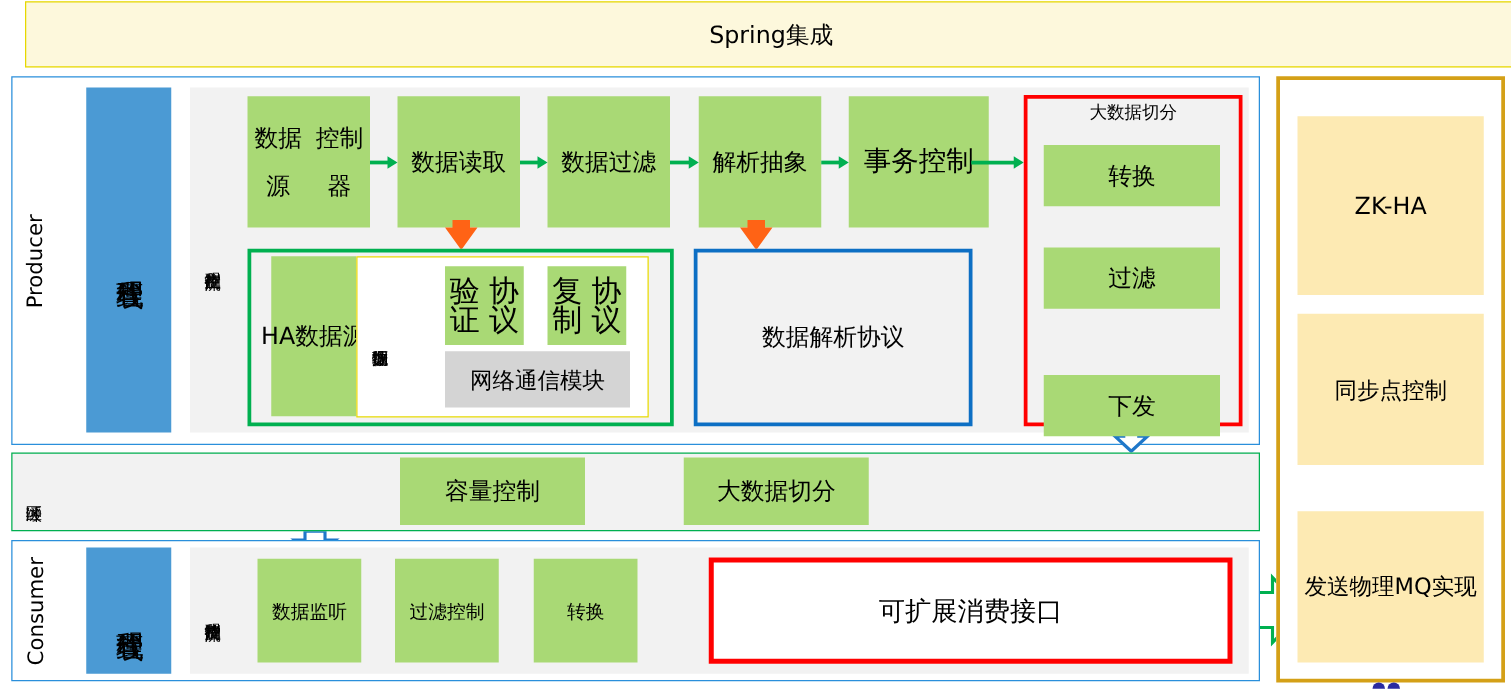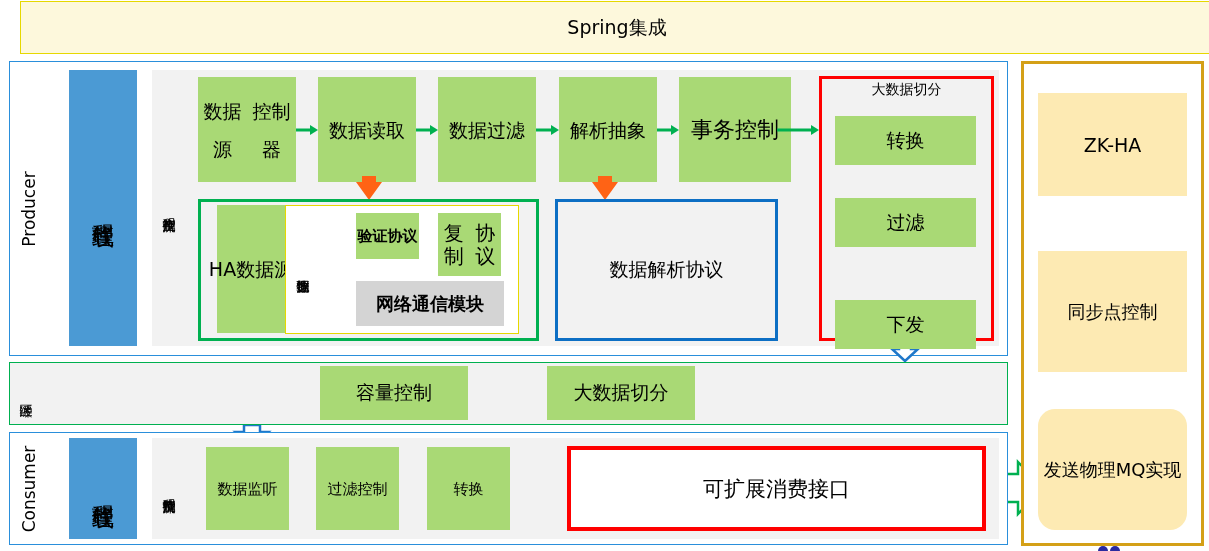--- a/index.html
+++ b/index.html
@@ -103,29 +103,29 @@
   <span>据</span>
   <span>源</span>
 </div>
 
 <div class="abs" data-name="physical-datasource-box" style="left:285px; top:205px; width:234px; height:129px; border:1.5px solid #e6d800; background:#fff;"></div>
 
 <div class="abs center" data-name="physical-datasource-label" style="left:292px; top:220px; width:22px; height:100px;">
   <span class="vtext" style="font-size:13px; line-height:15px;">物理数据源</span>
 </div>
 
-<div class="abs center col green" data-name="verify-protocol" style="left:356px; top:213px; width:63px; height:46px; font-size:15px; line-height:23px;font-weight:bold;">
+<div class="abs center col green" data-name="verify-protocol" style="left:356px; top:213px; width:63px; height:63px; font-size:24px; line-height:23px;">
   <span>验证</span>
   <span>协议</span>
 </div>
-<div class="abs center col green" data-name="replicate-protocol" style="left:438px; top:213px; width:63px; height:63px; font-size:20px; line-height:23px;">
+<div class="abs center col green" data-name="replicate-protocol" style="left:438px; top:213px; width:63px; height:63px; font-size:24px; line-height:23px;">
   <span>复制</span>
   <span>协议</span>
 </div>
-<div class="abs center" data-name="network-communication-module" style="left:356px; top:281px; width:148px; height:45px; background:#d4d4d4; font-size:18px;font-weight:bold;">
+<div class="abs center" data-name="network-communication-module" style="left:356px; top:281px; width:148px; height:45px; background:#d4d4d4; font-size:18px;">
   <span>网络通信模块</span>
 </div>
 
 <div class="abs center" data-name="data-parse-protocol" style="left:555px; top:199px; width:223px; height:142px; border:3px solid #0d6fc4; background:#f2f2f2; font-size:19px;text-align:center;">
   <span>数据解析协议</span>
 </div>
 
 <div class="abs" data-name="dispatch-flow" style="left:819px; top:76px; width:175px; height:265px; border:3px solid #ff0000; background:#f2f2f2;"></div>
 <div class="abs center" data-name="dispatch-flow-title" style="left:822px; top:79px; width:169px; height:22px; font-size:14px;">
   <span>大数据切分</span>
@@ -180,27 +180,27 @@
 </div>
 
 <div class="abs center" data-name="extensible-consumer-interface" style="left:567px; top:446px; width:319px; height:85px; border:4px solid #ff0000; background:#fff; font-size:21px;">
   <span>可扩展消费接口</span>
 </div>
 
 <style>[data-name="extensible-consumer-interface"]{ width:419px !important; }</style>
 
 <div class="abs" data-name="right-panel" style="left:1021px; top:61px; width:183px; height:485px; border:3px solid #d4a017; background:#fff;"></div>
 
-<div class="abs center col gold-box" data-name="zk-ha" style="left:1038px; top:93px; width:149px; height:103px; font-size:19px;">
+<div class="abs center col gold-box" data-name="zk-ha" style="left:1038px; top:93px; width:149px; height:143px; font-size:19px;">
   <span>ZK-HA</span>
 </div>
 <div class="abs center col gold-box" data-name="sync-point-control" style="left:1038px; top:251px; width:149px; height:121px; font-size:18px;">
   <span>同步点控制</span>
 </div>
-<div class="abs center col gold-box" data-name="send-physical-mq-impl" style="left:1038px; top:409px; width:149px; height:121px; font-size:18px; line-height:38px;border-radius:17px;">
+<div class="abs center col gold-box" data-name="send-physical-mq-impl" style="left:1038px; top:409px; width:149px; height:121px; font-size:18px; line-height:38px;">
   <span>发送物理</span>
   <span>MQ实现</span>
 </div>
 
 <svg data-name="partial-icon" style="left:1095px; top:544px; width:40px; height:7px;">
   <circle cx="8" cy="7" r="5" fill="#2a2aa0"></circle>
   <circle cx="20" cy="7" r="5" fill="#2a2aa0"></circle>
 </svg>
 
 </body></html>

